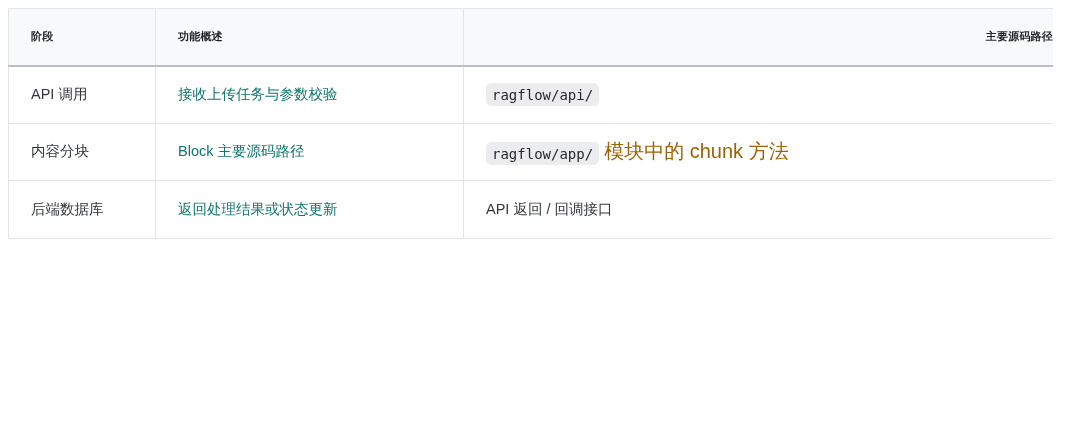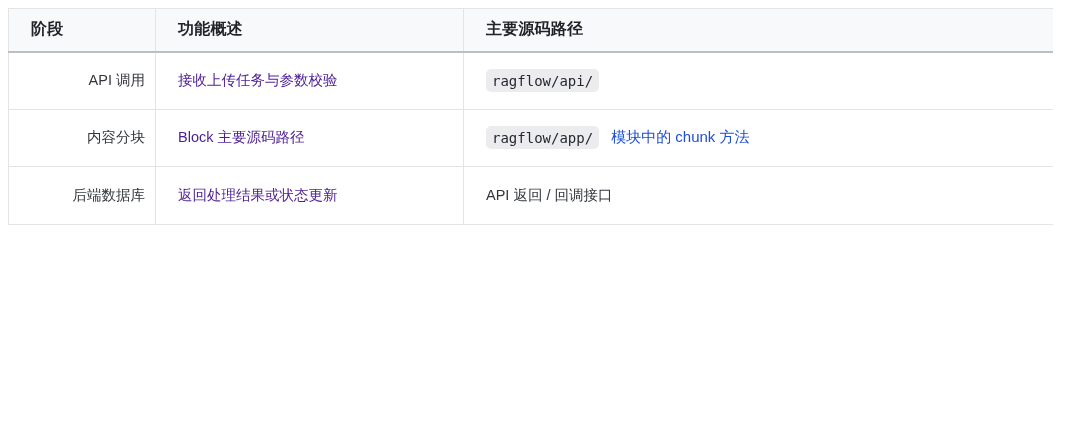--- a/index.html
+++ b/index.html
@@ -34,76 +34,76 @@
 
   table.pipeline-table col.c1 { width: 147px; }
   table.pipeline-table col.c2 { width: 308px; }
   table.pipeline-table col.c3 { width: 590px; }
 
   thead tr {
     background: #f8f9fb;
   }
 
   thead th {
-    height: 43px;
+    height: 57px;
     box-sizing: border-box;
     text-align: left;
     vertical-align: middle;
     font-weight: bold;
-    font-size: 16px;
+    font-size: 11px;
     color: #1f2328;
     padding: 0 0 0 22px;
     border-right: 1px solid #e3e4e8;
     border-bottom: 2px solid #bcbec5;
     letter-spacing: 0.2px;
   }
-  thead th:last-child { border-right: none; }
+  thead th:last-child { border-right: none; text-align: right; }
 
   tbody td {
     height: 57.5px;
     box-sizing: border-box;
     vertical-align: middle;
     text-align: left;
     font-size: 14.5px;
     color: #33373d;
     padding: 0 10px 0 22px;
     border-right: 1px solid #e3e4e8;
     border-bottom: 1px solid #e3e4e8;
     background: #ffffff;
     white-space: nowrap;
     overflow: hidden;
   }
   tbody td:last-child { border-right: none; }
   tbody tr:last-child td { border-bottom: none; }
 
-  .col-stage  { color: #33373d; text-align: right; }
-  .col-desc   { color: #4c1d95; }
+  .col-stage  { color: #33373d; }
+  .col-desc   { color: #0f766e; }
   .col-path   { color: #33373d; }
 
   code.chip {
     font-family: "DejaVu Sans Mono", "Liberation Mono", monospace;
     font-size: 14px;
     background: #ececef;
     color: #24292f;
     border-radius: 5px;
     padding: 3.5px 6px;
     line-height: 1;
     white-space: pre;
   }
 
   .sep {
     color: #33373d;
     padding: 0 2px 0 3px;
     font-size: 14.5px;
   }
 
   .trail {
-    padding-left: 12px;
-    font-size: 15px;
-    color: #1d4ed8;
+    padding-left: 5px;
+    font-size: 20px;
+    color: #a16207;
   }
 </style>
 </head>
 <body>
 
 <div class="table-wrap">
   <table class="pipeline-table">
     <colgroup>
       <col class="c1">
       <col class="c2">

